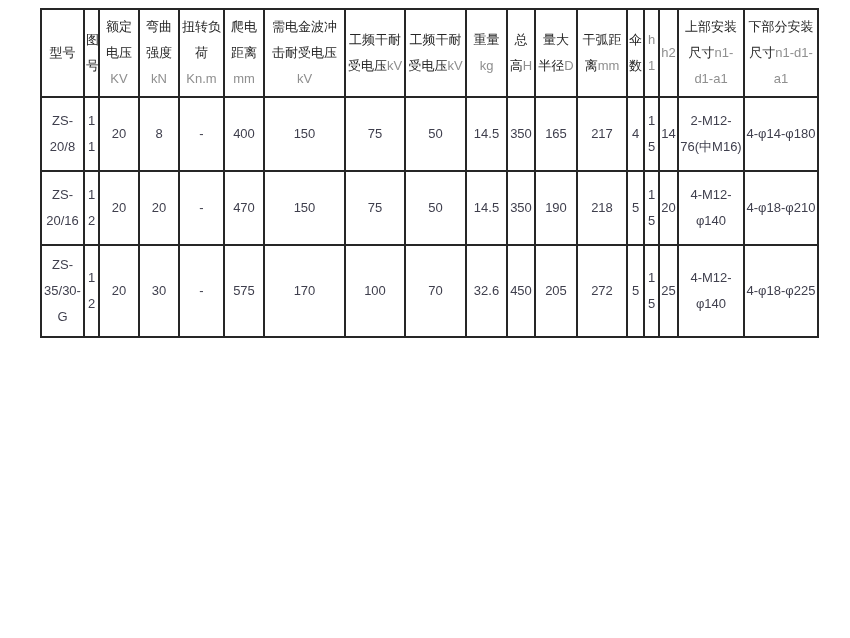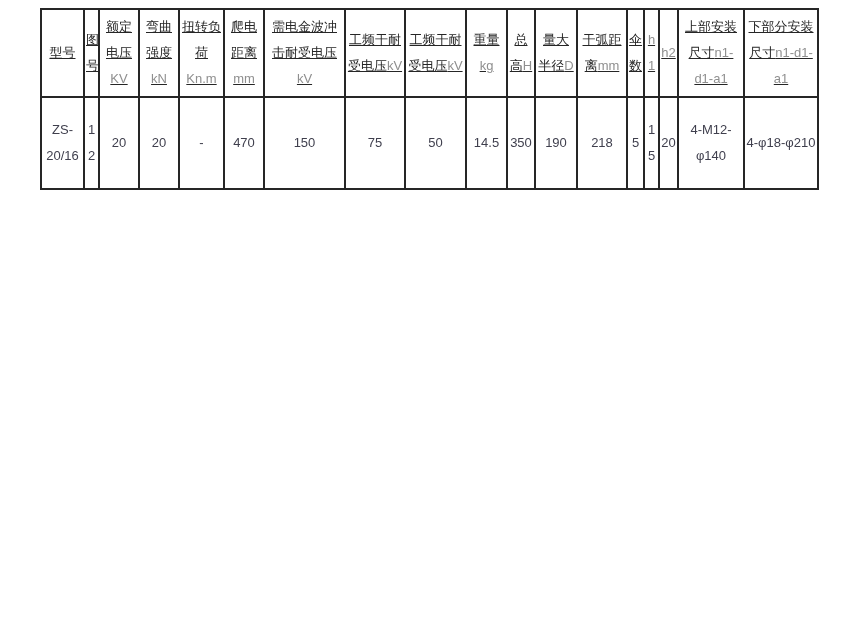--- a/index.html
+++ b/index.html
@@ -33,21 +33,20 @@
     padding:2px 1px;
     font-size:13px;
     font-weight:normal;
     line-height:2;
     overflow-wrap:break-word;
     word-wrap:break-word;
   }
   thead th{
     color:var(--header-text);
     height:88px;
-    text-decoration:underline;
   }
   .unit{color:var(--unit-text);}
   tbody td{
     color:var(--data-text);
     height:74px;
   }
   tbody tr:last-child td{height:92px;}
 </style>
 </head>
 <body>
@@ -91,34 +90,74 @@
           <th><span>干弧距离</span><span class="unit">mm</span></th>
           <th><span>伞数</span></th>
           <th><span class="unit">h1</span></th>
           <th><span class="unit">h2</span></th>
           <th><span>上部安装尺寸</span><span class="unit">n1-d1-a1</span></th>
           <th><span>下部分安装尺寸</span><span class="unit">n1-d1-a1</span></th>
         </tr>
     </thead>
     <tbody>
         <tr>
+          <td>ZS-20/8</td>
+          <td>11</td>
+          <td>20</td>
+          <td>8</td>
+          <td>-</td>
+          <td>400</td>
+          <td>150</td>
+          <td>75</td>
+          <td>50</td>
+          <td>14.5</td>
+          <td>350</td>
+          <td>165</td>
+          <td>217</td>
+          <td>4</td>
+          <td>15</td>
+          <td>14</td>
+          <td>2-M12-76(中M16)</td>
+          <td>4-φ14-φ180</td>
+        </tr>
+        <tr>
           <td>ZS-20/16</td>
           <td>12</td>
           <td>20</td>
           <td>20</td>
           <td>-</td>
           <td>470</td>
           <td>150</td>
           <td>75</td>
           <td>50</td>
           <td>14.5</td>
           <td>350</td>
           <td>190</td>
           <td>218</td>
           <td>5</td>
           <td>15</td>
           <td>20</td>
           <td>4-M12-φ140</td>
           <td>4-φ18-φ210</td>
         </tr>
+        <tr>
+          <td>ZS-35/30-G</td>
+          <td>12</td>
+          <td>20</td>
+          <td>30</td>
+          <td>-</td>
+          <td>575</td>
+          <td>170</td>
+          <td>100</td>
+          <td>70</td>
+          <td>32.6</td>
+          <td>450</td>
+          <td>205</td>
+          <td>272</td>
+          <td>5</td>
+          <td>15</td>
+          <td>25</td>
+          <td>4-M12-φ140</td>
+          <td>4-φ18-φ225</td>
+        </tr>
       </tbody>
   </table>
 </div>
 
 </body></html>

